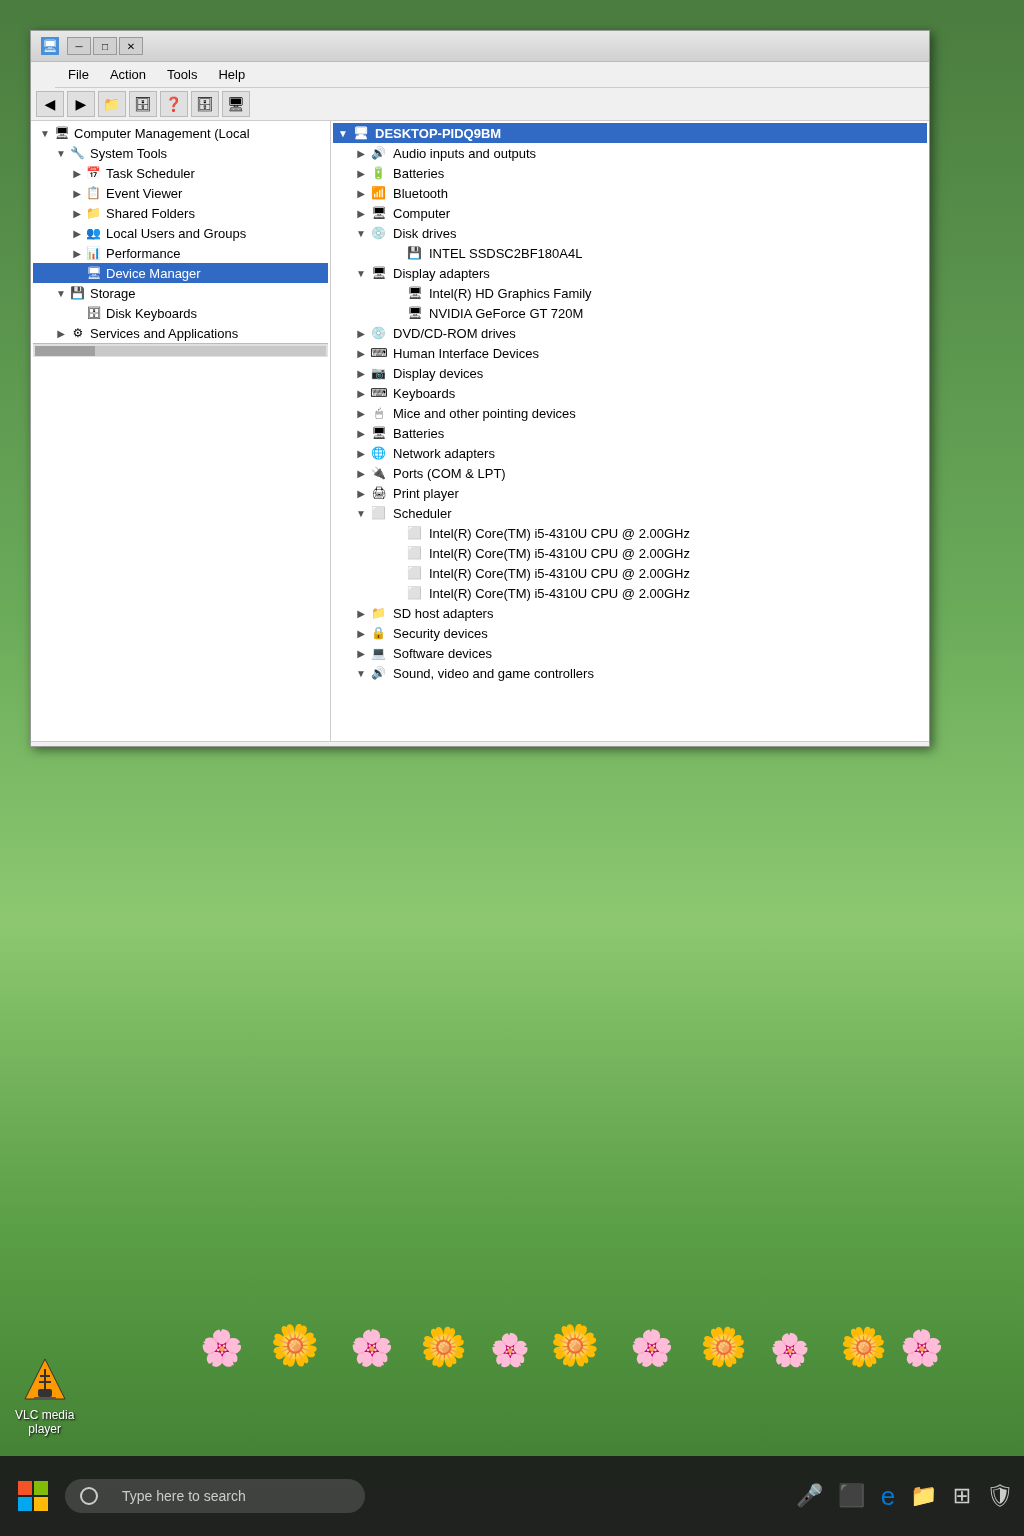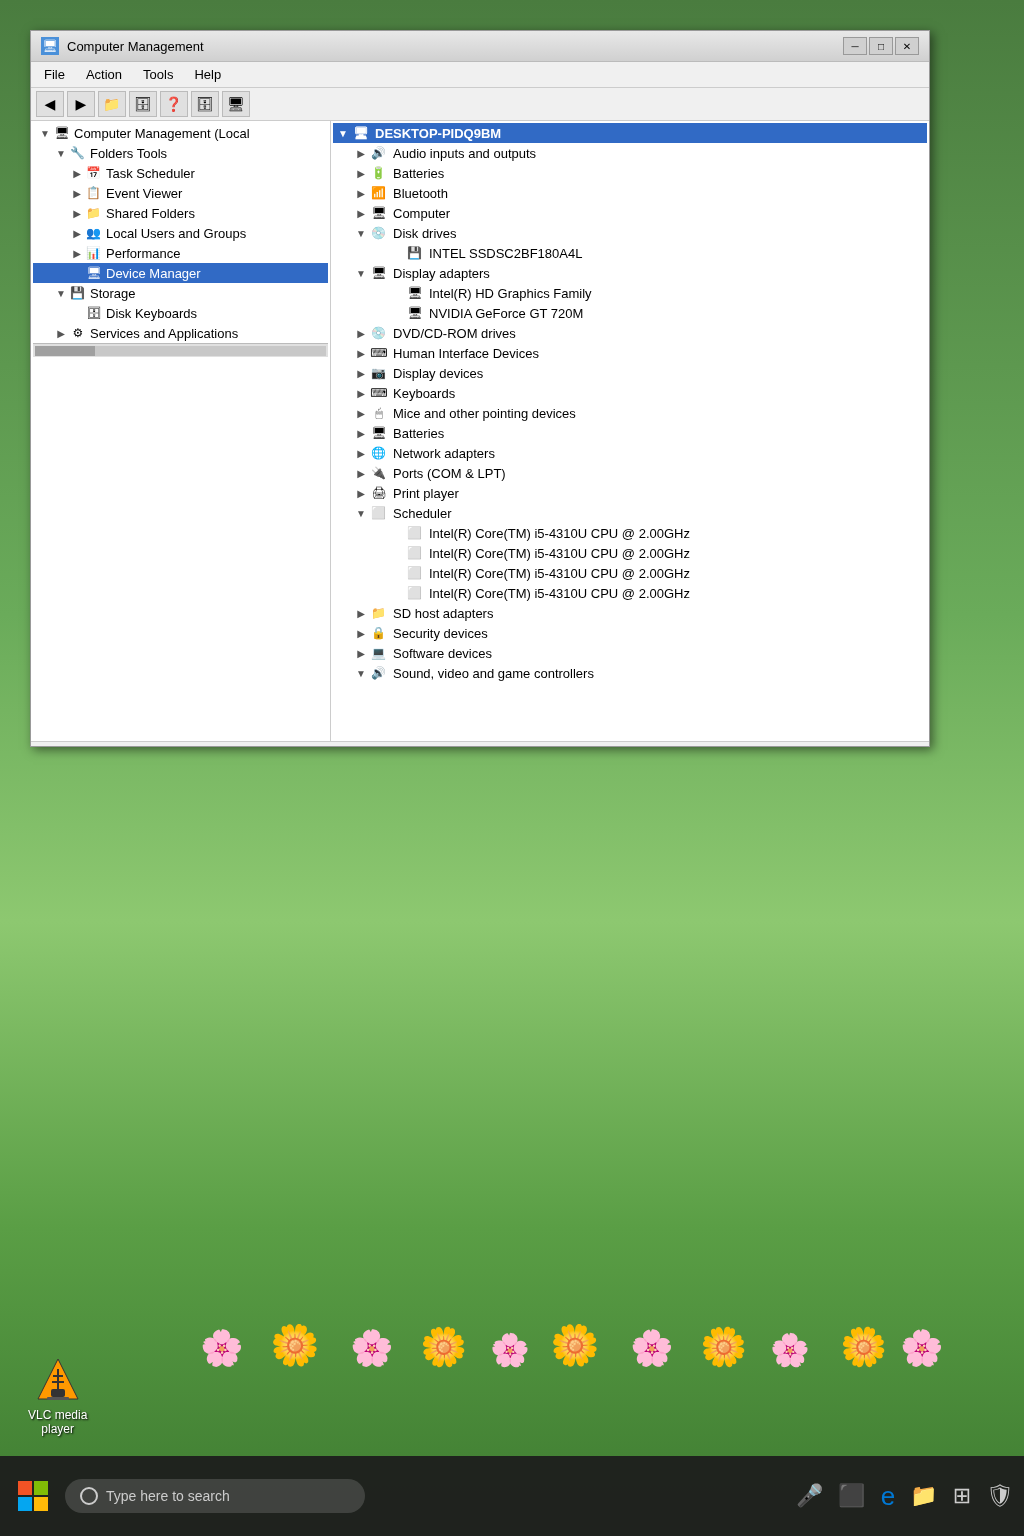--- a/index.html
+++ b/index.html
@@ -75,20 +75,21 @@
       justify-content: center;
     }
 
     
     .menu-bar {
       background: #f0f0f0;
       padding: 3px 5px;
       display: flex;
       gap: 5px;
       border-bottom: 1px solid #ccc;
+      margin-left: 24px;
     }
 
     .menu-item {
       padding: 2px 8px;
       font-size: 13px;
       cursor: pointer;
       color: #000;
     }
 
     
@@ -287,21 +288,21 @@
     .taskbar-search {
       background: rgba(255,255,255,0.15);
       border: none;
       border-radius: 20px;
       padding: 8px 15px;
       color: #ccc;
       font-size: 14px;
       width: 300px;
       display: flex;
       align-items: center;
-      gap: 8px;
+      gap: 24px;
     }
 
     .search-circle {
       width: 18px;
       height: 18px;
       border-radius: 50%;
       border: 2px solid #ccc;
       display: inline-block;
     }
 
@@ -315,21 +316,21 @@
     .taskbar-icon {
       font-size: 22px;
       color: #ccc;
       cursor: pointer;
     }
 
     
     .vlc-icon {
       position: absolute;
       bottom: 100px;
-      left: 28px;
+      left: 15px;
       display: flex;
       flex-direction: column;
       align-items: center;
       gap: 4px;
     }
 
     .vlc-label {
       color: white;
       font-size: 12px;
       text-align: center;
@@ -375,21 +376,20 @@
   <span style="position:absolute; bottom:82px; left:700px; font-size:38px;">🌼</span>
   <span style="position:absolute; bottom:82px; left:770px; font-size:32px;">🌸</span>
   <span style="position:absolute; bottom:82px; left:840px; font-size:38px;">🌼</span>
   <span style="position:absolute; bottom:82px; left:900px; font-size:35px;">🌸</span>
 </div>
 
 <div class="window">
 
   <div class="title-bar">
     <span class="title-bar-icon">🖥</span>
-    <span class="title-bar-text">Computer Management</span>
     <div class="title-bar-controls">
       <button class="title-bar-btn">─</button>
       <button class="title-bar-btn">□</button>
       <button class="title-bar-btn">✕</button>
     </div>
   </div>
 
   <div class="menu-bar">
     <span class="menu-item">File</span>
     <span class="menu-item">Action</span>
@@ -412,21 +412,21 @@
     <div class="left-panel">
 
       <div class="tree-item indent1">
         <span class="arrow">▼</span>
         <span class="tree-icon">🖥</span>
         <span>Computer Management (Local</span>
       </div>
       <div class="tree-item indent2">
         <span class="arrow">▼</span>
         <span class="tree-icon">🔧</span>
-        <span>Folders Tools</span>
+        <span>System Tools</span>
       </div>
       <div class="tree-item indent3">
         <span class="arrow">▶</span>
         <span class="tree-icon">📅</span>
         <span>Task Scheduler</span>
       </div>
       <div class="tree-item indent3">
         <span class="arrow">▶</span>
         <span class="tree-icon">📋</span>
         <span>Event Viewer</span>

